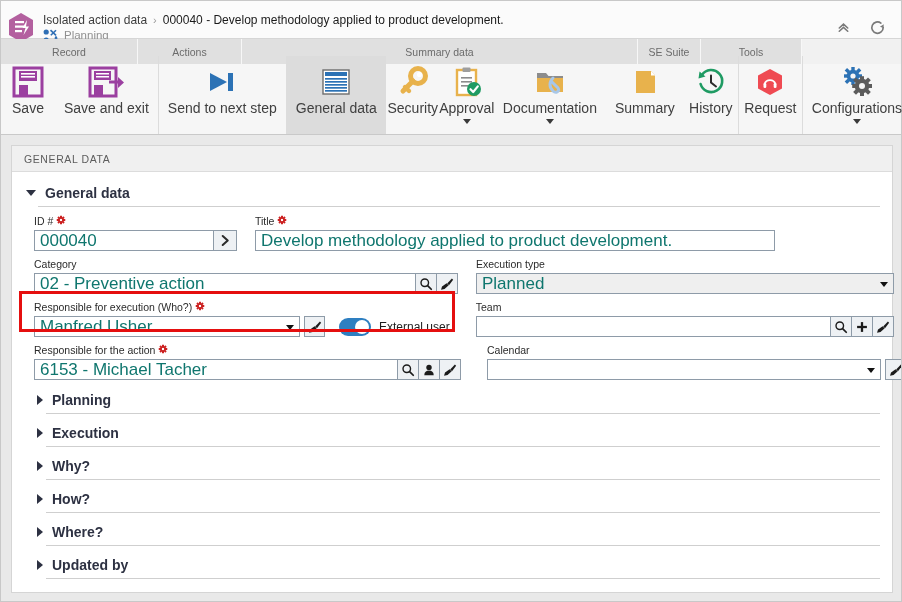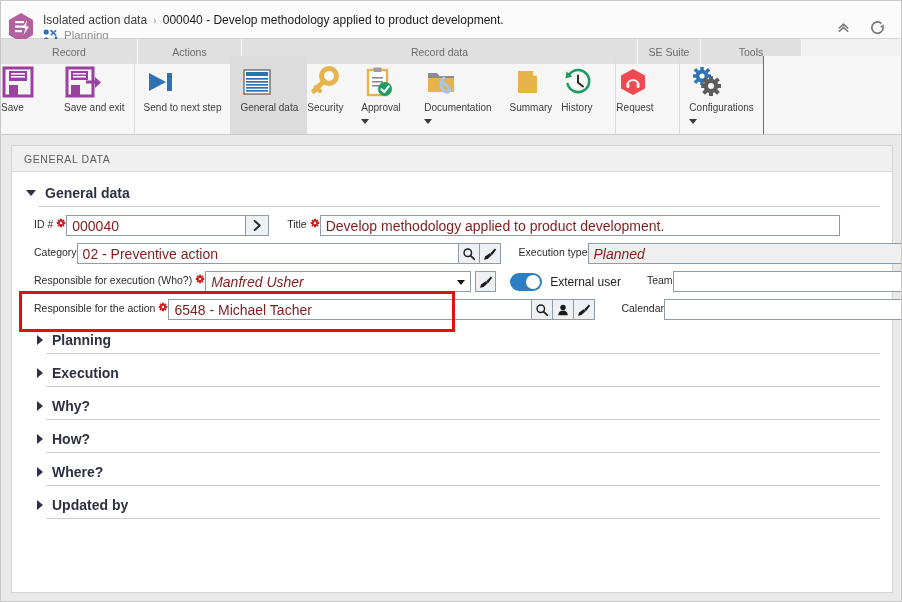--- a/index.html
+++ b/index.html
@@ -83,24 +83,24 @@
   .rb-group {
     display: flex;
     border-right: 1px solid #dcdcdc;
     height: 78px;
   }
   .rb-group.last { border-right: 1px solid #a16207; }
   .rb-filler { flex: 1 1 auto; background: #f6f6f6; }
   .rb-item {
     width: 54px;
     display: flex; flex-direction: column;
-    align-items: flex-start;
+    align-items: center;
     padding-top: 6px;
     cursor: pointer;
-    font-size: 10px;
+    font-size: 14px;
     color: #404040;
     position: relative;
   }
   .rb-item.wide { width: auto; padding-left: 9px; padding-right: 9px; }
   .rb-item.selected { background: #dcdcdc; }
   .rb-ico { height: 40px; display: flex; align-items: center; justify-content: center; }
   .rb-label { text-align: center; line-height: 12px; white-space: nowrap; }
   .rb-caret {
     width: 0; height: 0; margin-top: 5px;
     border-left: 4px solid transparent;
@@ -148,45 +148,44 @@
     border-top: 5px solid transparent;
     border-bottom: 5px solid transparent;
     border-left: 6px solid #2d3142;
   }
   .sect-title { font-size: 14px; font-weight: bold; color: #2d3142; }
   .sect-rule { border-bottom: 1px solid #cfcfcf; margin: 0 0 6px 14px; }
 
   
   .form { padding: 2px 4px 0 10px; }
   .row { display: flex; gap: 18px; margin-bottom: 7px; }
-  .col { display: flex; flex-direction: row; }
+  .col { display: flex; flex-direction: column; }
   .lbl {
     font-size: 10.5px; color: #2b2b2b;
     line-height: 13px; margin-bottom: 2px;
     white-space: nowrap;
     display: flex; align-items: center;
   }
   .req { display:inline-block; margin-left: 3px; }
   .ctl { display: flex; align-items: stretch; }
   .fld {
     height: 21px;
     border: 1px solid #8e9ba8;
     background: #ffffff;
-    font-size: 14px;
-    color: #7f1d1d;
+    font-size: 17px;
+    color: #0f766e;
     padding: 0 5px;
     display: flex; align-items: center;
     font-family: "Liberation Sans", sans-serif;
     overflow: hidden; white-space: nowrap;
   }
   .fld.gray { background: #efefef; }
   .fld.sel {
     position: relative;
     padding-right: 18px;
-    font-style: italic;
   }
   .sel-caret {
     position: absolute; right: 5px; top: 50%;
     margin-top: -2px;
     width: 0; height: 0;
     border-left: 4px solid transparent;
     border-right: 4px solid transparent;
     border-top: 5px solid #111;
   }
   .btn {
@@ -274,21 +273,21 @@
           <polygon points="15.4,9.6 11.6,8.3 15.6,5.6" fill="#7a7a7a"></polygon>
         </svg>
       </div>
     </div>
   </div>
 
   <div class="ribbon">
     <div class="ribbon-tabs">
       <div class="ribbon-tab" style="width:137px">Record</div>
       <div class="ribbon-tab" style="width:104px">Actions</div>
-      <div class="ribbon-tab" style="width:396px">Record data</div>
+      <div class="ribbon-tab" style="width:396px">Summary data</div>
       <div class="ribbon-tab" style="width:63px">SE Suite</div>
       <div class="ribbon-tab" style="width:101px">Tools</div>
       <div class="ribbon-tab filler"></div>
     </div>
 
     <div class="ribbon-body">
 
       <div class="rb-group">
         <div class="rb-item" style="width:54px">
           <div class="rb-ico">
@@ -628,21 +627,21 @@
                       <path d="M5.5 0.8 L5.5 10.2"></path>
                         <path d="M0.8 5.5 L10.2 5.5"></path>
                       <path d="M2.2 2.2 L8.8 8.8"></path>
                         <path d="M8.8 2.2 L2.2 8.8"></path>
                     </g>
                     <circle cx="5.5" cy="5.5" r="2" fill="#ffffff" stroke="#cc2121" stroke-width="1.4"></circle>
                   </svg>
                 </span>
               </div>
               <div class="ctl">
-                <div class="fld" style="width:364px">6548 - Michael Tacher</div>
+                <div class="fld" style="width:364px">6153 - Michael Tacher</div>
                 <div class="btn">
                   <svg viewBox="0 0 16 16" width="14" height="14">
                     <circle cx="6.6" cy="6.6" r="4.3" fill="none" stroke="#1b1b1b" stroke-width="1.6"></circle>
                     <path d="M9.8 9.8 L14 14" stroke="#1b1b1b" stroke-width="2" stroke-linecap="round"></path>
                   </svg>
                 </div>
                 <div class="btn">
                   <svg viewBox="0 0 16 16" width="14" height="14">
                     <circle cx="8" cy="5" r="3.1" fill="#1b1b1b"></circle>
                     <path d="M2.6 14 C2.6 10.3 5 8.6 8 8.6 C11 8.6 13.4 10.3 13.4 14 Z" fill="#1b1b1b"></path>

